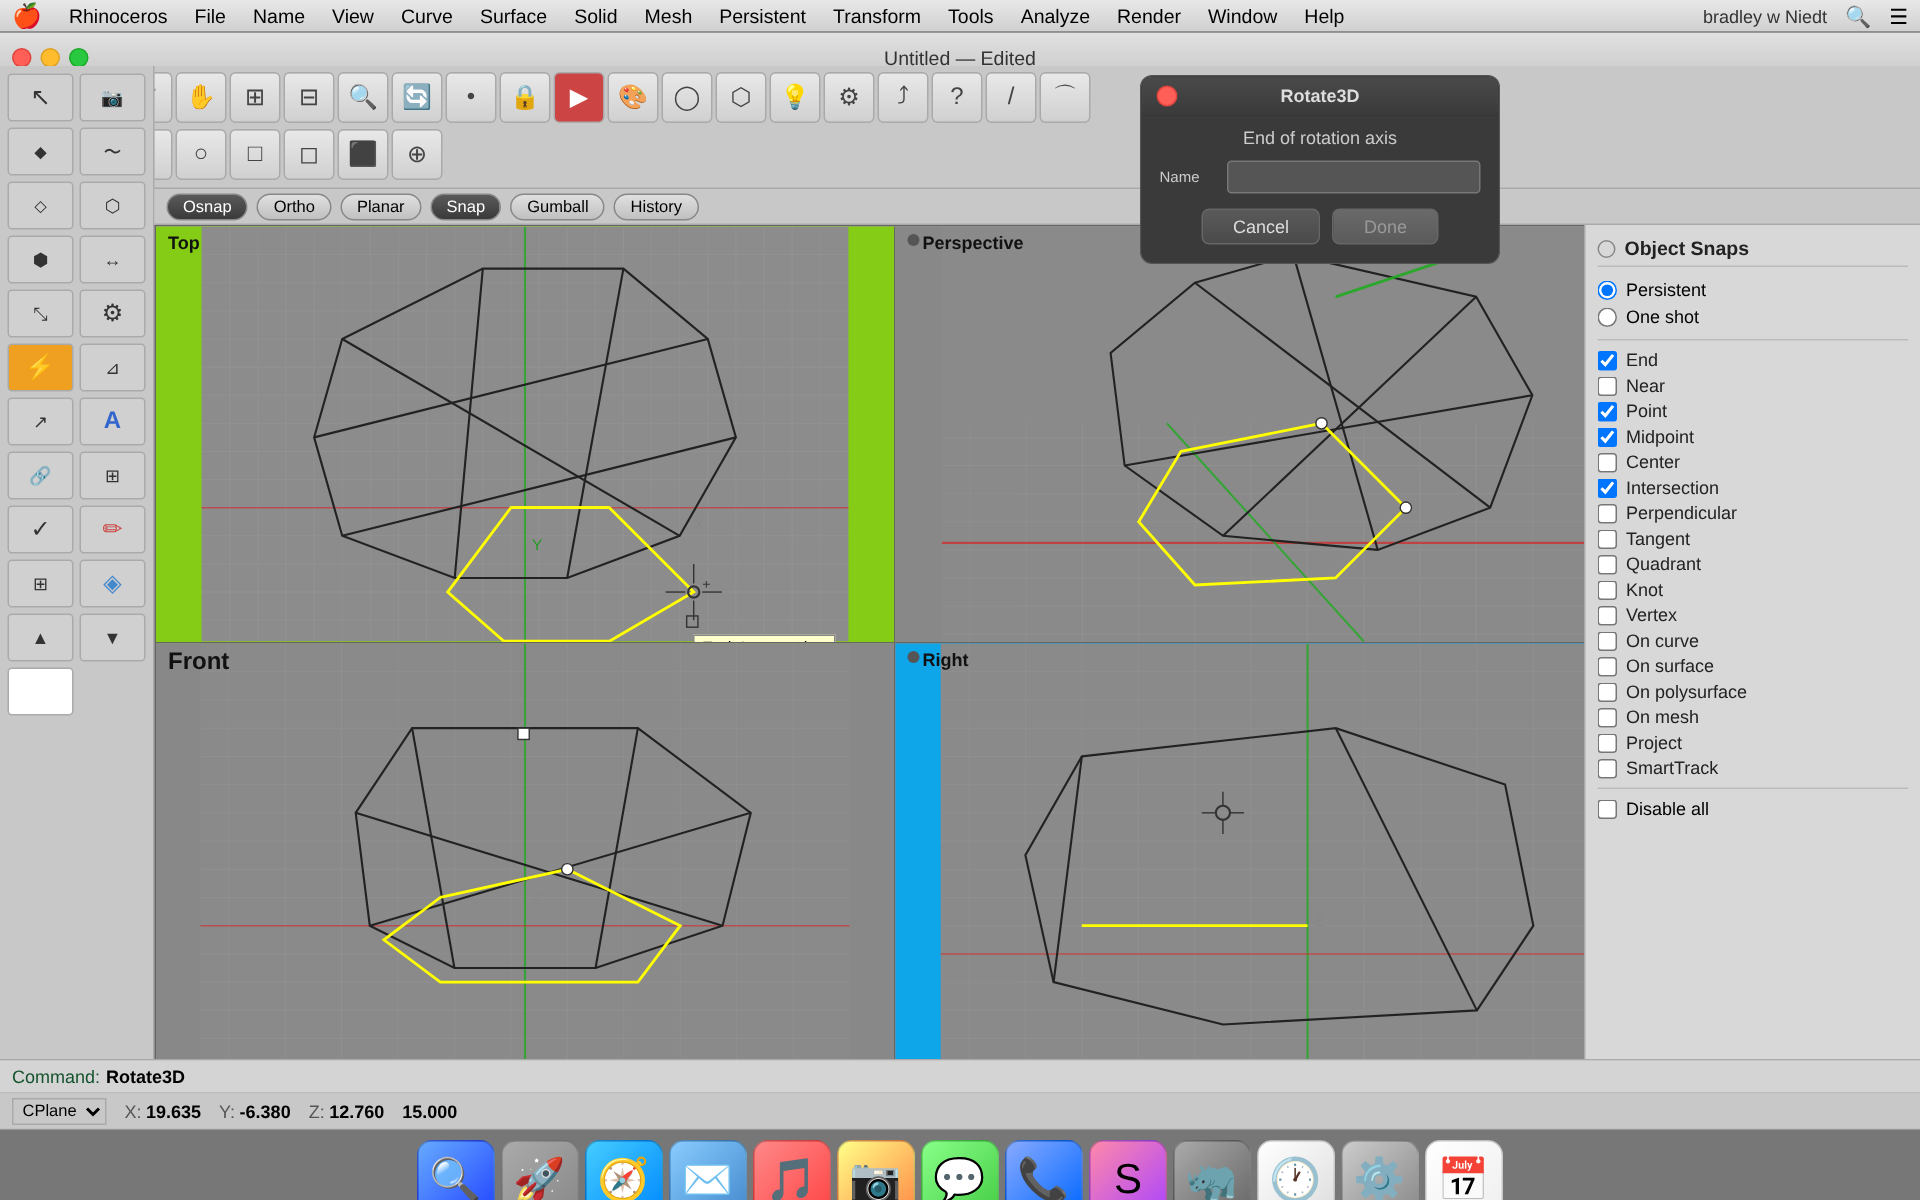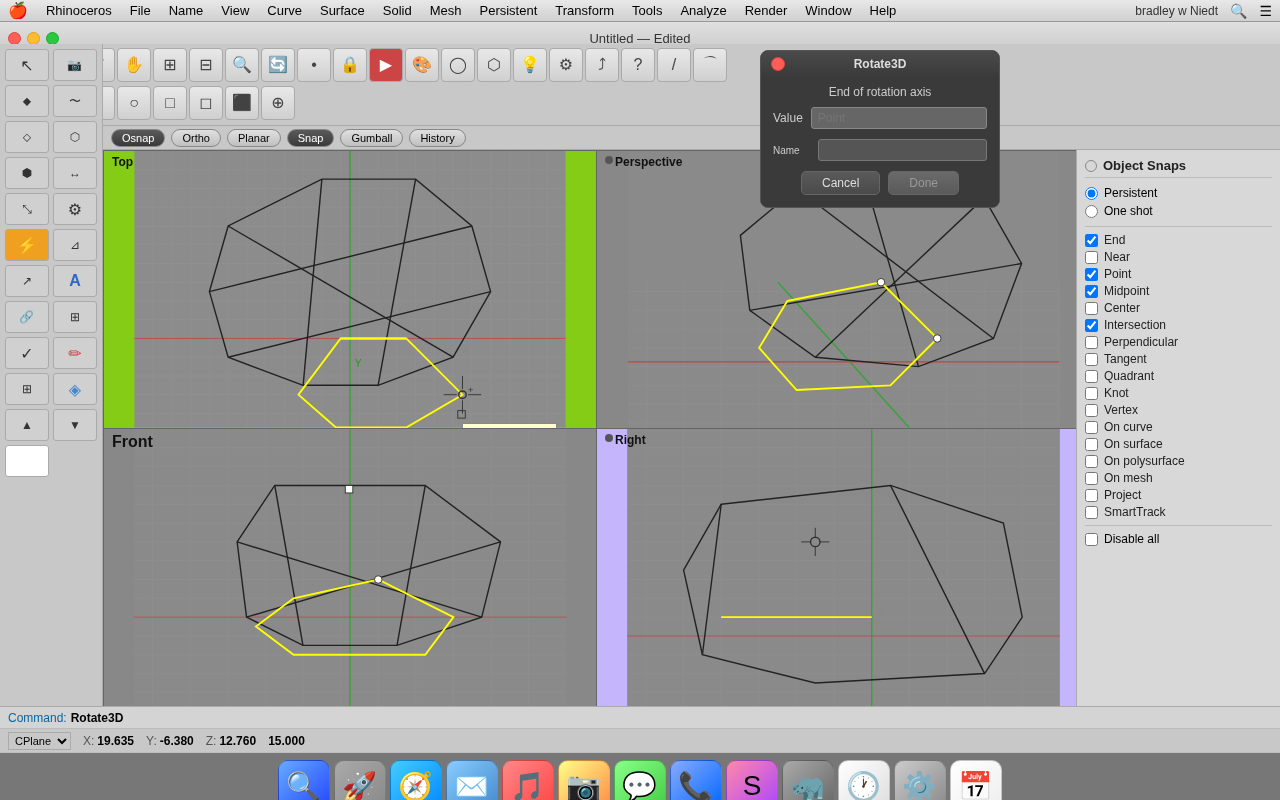--- a/index.html
+++ b/index.html
@@ -103,21 +103,21 @@
     }
     #left-toolbar {
       position: absolute; top: 22px; left: 0; width: 103px; bottom: 46px;
       background: #c8c8c8; border-right: 1px solid #aaa; overflow: hidden;
     }
     #bottom-bar {
       position: absolute; bottom: 0; left: 0; right: 0; height: 46px;
       background: #c8c8c8; border-top: 1px solid #aaa;
     }
     #right-panel {
-      position: absolute; top: 128px; right: 0; width: 204px; bottom: 46px;
+      position: absolute; top: 128px; right: 0; width: 224px; bottom: 46px;
       background: #d8d8d8; border-left: 1px solid #aaa; overflow-y: auto;
     }
     #taskbar {
       position: absolute; top: 730px; left: 0; right: 0; height: 68px;
       background: rgba(180,180,180,0.5);
     }
   </style>
 </head>
 <body>
 
@@ -399,21 +399,21 @@
             <line x1="110" y1="120" x2="370" y2="200" stroke="#222" stroke-width="1.5"></line>
             <line x1="390" y1="120" x2="120" y2="200" stroke="#222" stroke-width="1.5"></line>
 
             <polygon points="170,180 260,160 340,200 310,240 170,240 130,210" fill="none" stroke="#ffff00" stroke-width="2"></polygon>
 
             <rect x="225" y="60" width="8" height="8" fill="white" stroke="#333" stroke-width="1"></rect>
             <circle cx="260" cy="160" r="4" fill="white" stroke="#333" stroke-width="1"></circle>
           </svg>
         </div>
 
-        <div style="position:relative; background:#c4b5fd; overflow:hidden;">
+        <div style="position:relative; background:#0ea5e9; overflow:hidden;">
           <div style="position:absolute; top:4px; left:18px; font-size:12px; font-weight:bold; color:#111; z-index:10;">Right</div>
           <div style="position:absolute; top:5px; left:8px; width:8px; height:8px; background:#555; border-radius:50%; z-index:10;"></div>
           <svg width="100%" height="100%" viewBox="0 0 460 295">
             <rect width="460" height="295" fill="#8a8a8a"></rect>
             <g stroke="#999" stroke-width="0.5" opacity="0.6">
               <line x1="0" y1="20" x2="460" y2="20"></line>
               <line x1="0" y1="40" x2="460" y2="40"></line>
               <line x1="0" y1="60" x2="460" y2="60"></line>
               <line x1="0" y1="80" x2="460" y2="80"></line>
               <line x1="0" y1="100" x2="460" y2="100"></line>
@@ -454,21 +454,21 @@
             <line x1="205" y1="120" x2="215" y2="120" stroke="#333" stroke-width="1"></line>
             <line x1="200" y1="115" x2="200" y2="105" stroke="#333" stroke-width="1"></line>
             <line x1="200" y1="125" x2="200" y2="135" stroke="#333" stroke-width="1"></line>
           </svg>
         </div>
       </div>
     </div>
 
     <div id="bottom-bar">
       <div style="height:22px; background:#d4d4d4; border-bottom:1px solid #bbb; display:flex; align-items:center; padding:0 8px; font-size:12px;">
-        <span style="color:#0369a1;">Command:</span>
+        <span style="color:#14532d;">Command:</span>
         <span style="color:#000; margin-left:4px; font-weight:bold;">Rotate3D</span>
       </div>
       <div style="height:24px; background:#c8c8c8; display:flex; align-items:center; padding:0 8px; font-size:12px; gap:12px;">
         <div style="display:flex; align-items:center; gap:4px;">
           <select style="font-size:11px; background:#c8c8c8; border:1px solid #aaa; padding:1px 2px;">
             <option>CPlane</option>
           </select>
         </div>
         <div style="display:flex; gap:3px;">
           <span style="color:#555;">X:</span>
@@ -588,24 +588,20 @@
     </div>
 
     <div id="rotate3d-dialog">
       <div id="rotate3d-titlebar">
         <div class="dialog-close-btn">×</div>
         <span class="dialog-title">Rotate3D</span>
         <div style="width:14px;"></div>
       </div>
       <div style="background:#3a3a3a; padding:8px 12px 4px 12px;">
         <div style="color:#ccc; font-size:12px; text-align:center; margin-bottom:8px;">End of rotation axis</div>
-        <div style="display:flex; align-items:center; gap:8px; margin-bottom:10px;">
-          <span style="color:#ccc; font-size:12px;">Value</span>
-          <input type="text" class="dialog-input" style="flex: 1 1 0%; background: rgb(102, 102, 102); border: 1px solid rgb(136, 136, 136); border-radius: 3px; color: rgb(255, 255, 255); font-size: 12px; padding: 2px 6px; height: 22px;" placeholder="Point">
-        </div>
         <div style="display:flex; align-items:center; gap:8px; margin-bottom:10px;">
           <span style="color:#ccc; font-size:10px; width:45px;">Name</span>
           <input type="text" style="flex: 1 1 0%; background: rgb(85, 85, 85); border: 1px solid rgb(119, 119, 119); border-radius: 3px; color: rgb(255, 255, 255); font-size: 12px; padding: 2px 6px; height: 22px;">
         </div>
         <div style="display:flex; gap:8px; justify-content:center; margin-top:4px; margin-bottom:8px;">
           <button class="dialog-btn btn-cancel">Cancel</button>
           <button class="dialog-btn btn-done">Done</button>
         </div>
       </div>
     </div>

